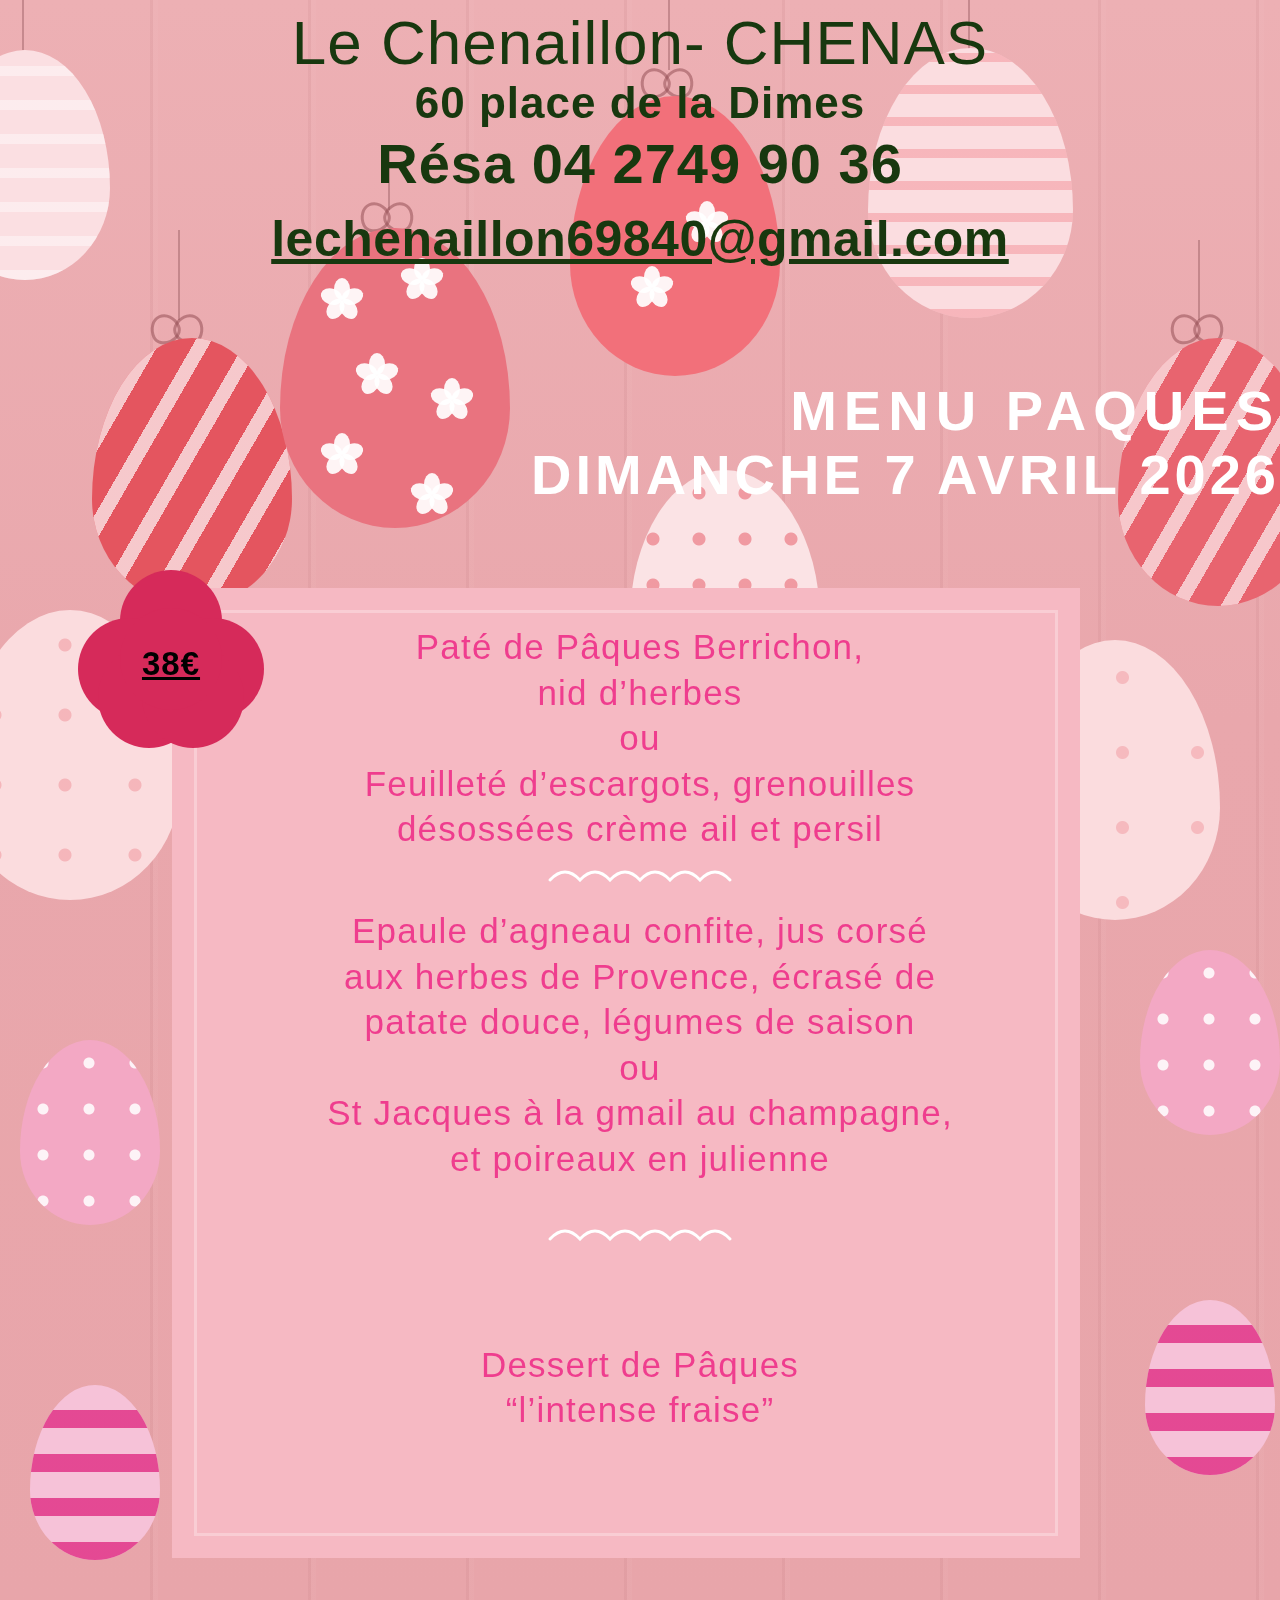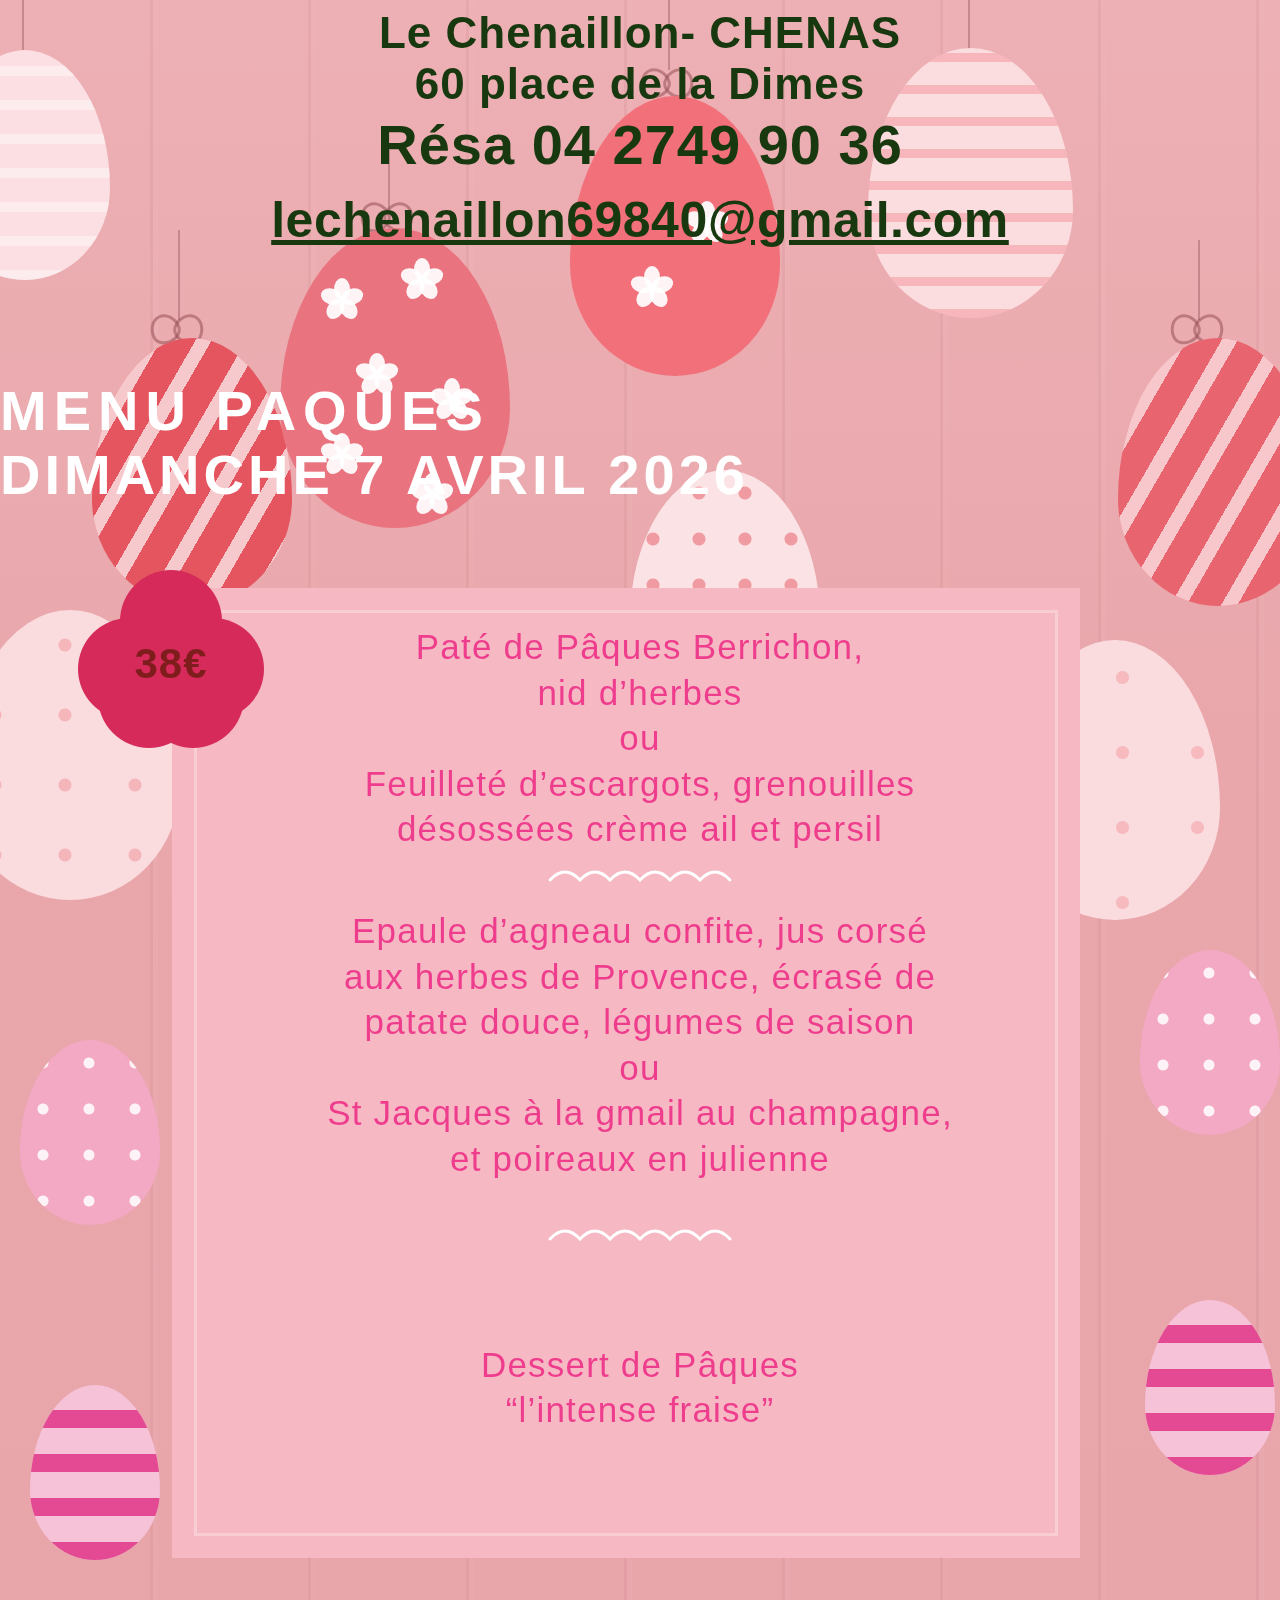--- a/index.html
+++ b/index.html
@@ -128,22 +128,22 @@
   .header {
     position: absolute;
     top: 10px;
     left: 0;
     width: 1280px;
     text-align: center;
     color: #18380f;
     z-index: 20;
   }
   .h-title {
-    font-size: 44px;
-    font-weight: bold;
+    font-size: 62px;
+    font-weight: normal;
     letter-spacing: 1px;
     line-height: 1.05;
     white-space: nowrap;
   }
   .h-addr {
     font-size: 44px;
     font-weight: bold;
     letter-spacing: 1px;
     line-height: 1.2;
     margin-top: 2px;
@@ -163,21 +163,21 @@
     line-height: 1.25;
     margin-top: 12px;
   }
 
   
   .menu-head {
     position: absolute;
     top: 380px;
     left: 0;
     width: 1280px;
-    text-align: left;
+    text-align: right;
     color: #ffffff;
     z-index: 20;
   }
   .mh-1 {
     font-size: 56px;
     font-weight: bold;
     letter-spacing: 7px;
     line-height: 1.1;
   }
   .mh-2 {
@@ -251,27 +251,28 @@
   .price-badge .p4 { left: 20px; top: 76px; }
   .price-badge .p5 { left: 64px; top: 76px; }
   .price-badge .p6 { left: 42px; top: 38px; }
   .price-text {
     position: absolute;
     left: 0; top: 0;
     width: 186px; height: 178px;
     display: flex;
     align-items: center;
     justify-content: center;
-    color: #7f1d1d;
-    font-size: 42px;
+    color: #000000;
+    font-size: 33px;
     font-weight: bold;
     letter-spacing: 1px;
     z-index: 3;
     padding-top: 10px;
     box-sizing: border-box;
+    text-decoration: underline;
   }
 </style>
 </head>
 <body>
 
 <div class="bg"></div>
 <div class="planks"></div>
 
 <div>
 

